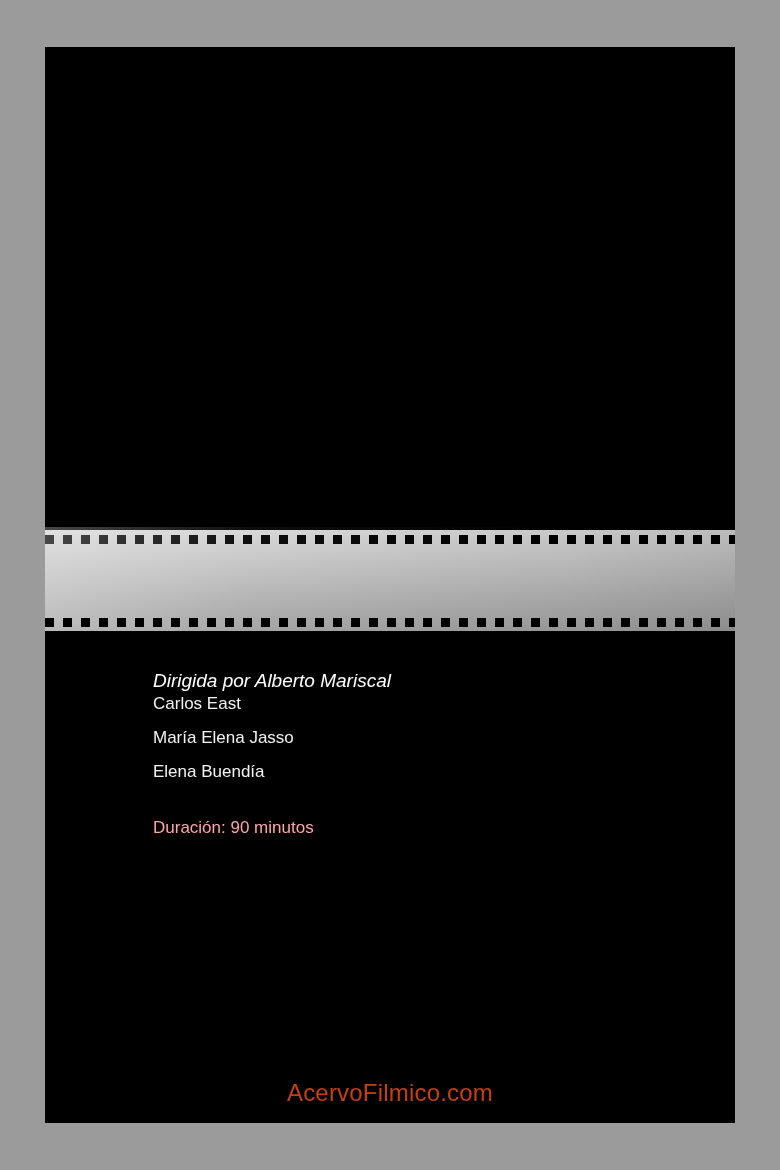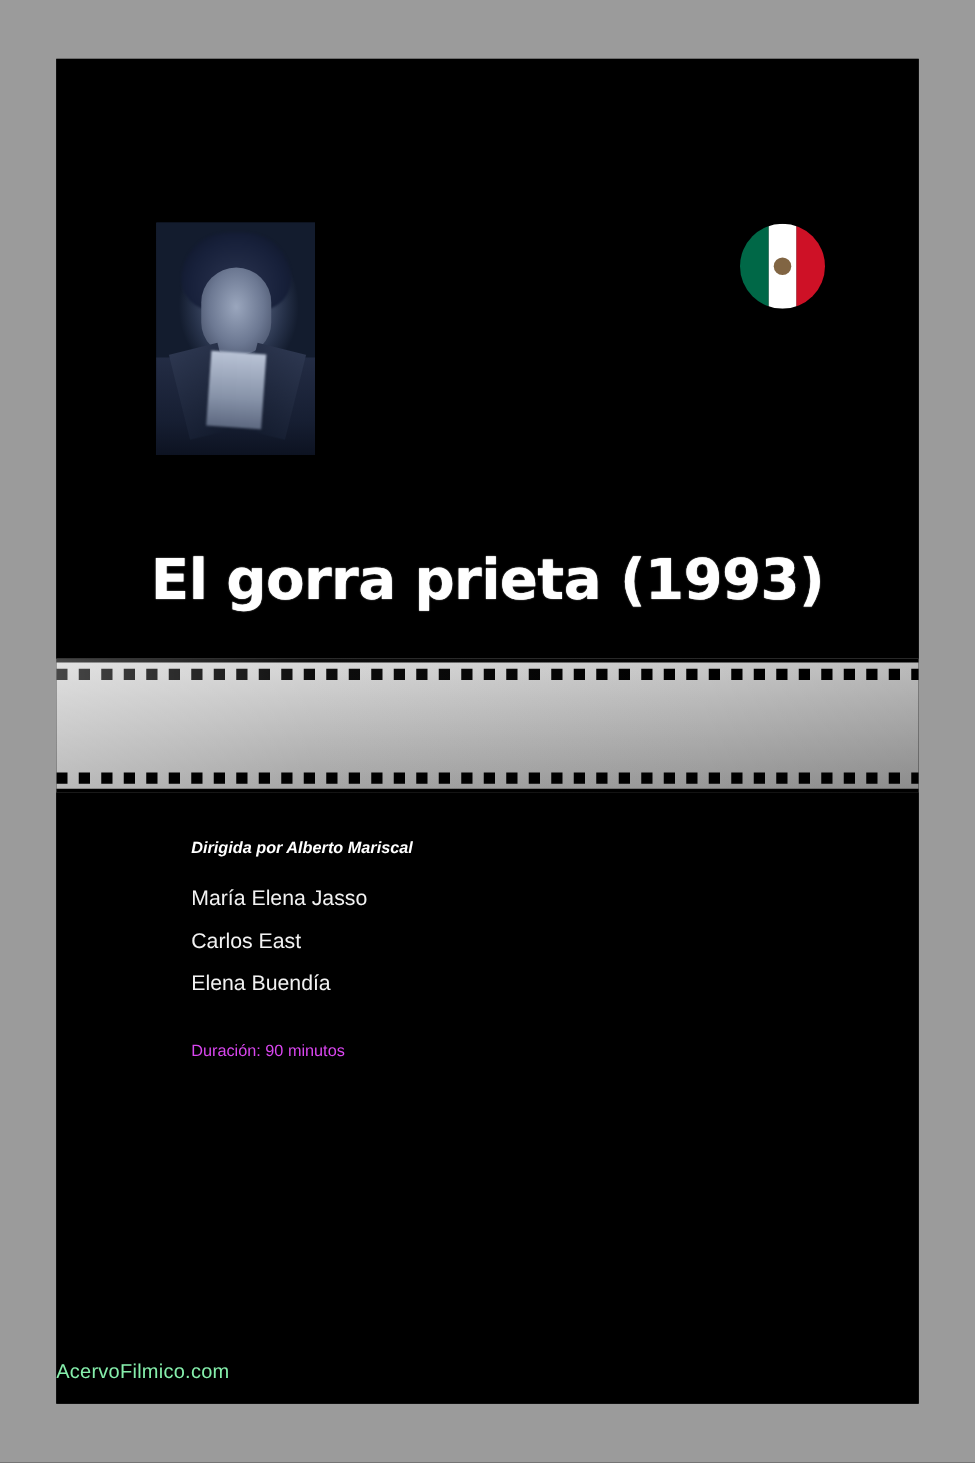--- a/index.html
+++ b/index.html
@@ -209,75 +209,54 @@
     background: #000;
     color: #ffffff;
   }
   .credits-inner {
     position: absolute;
     left: 108px;
     top: 36px;
     width: 520px;
   }
   .director {
-    font-size: 13px;
-    font-weight: bold;
+    font-size: 19px;
+    font-weight: normal;
     font-style: italic;
-    margin-bottom: 24px;
+    margin-bottom: 2px;
     color: #ffffff;
   }
   .credit-line {
     font-size: 17px;
     margin-bottom: 14px;
     color: #f2f2f2;
     font-weight: normal;
   }
   .duration {
-    font-size: 13px;
+    font-size: 17px;
     margin-top: 36px;
-    color: #d946ef;
+    color: #fca5a5;
   }
 
   .watermark {
     position: absolute;
     left: 0;
     bottom: 16px;
     width: 690px;
-    color: #86efac;
-    font-size: 16px;
+    text-align: center;
+    color: #c2410c;
+    font-size: 24px;
     letter-spacing: 0.2px;
   }
 </style>
 </head>
 <body>
 
 <div class="poster-frame">
 
-  <div class="top-area">
-
-    <div class="portrait">
-      <div class="portrait-inner"></div>
-      <div class="portrait-coat"></div>
-      <div class="portrait-hair"></div>
-      <div class="portrait-face"></div>
-      <div class="portrait-collar-l"></div>
-      <div class="portrait-collar-r"></div>
-      <div class="portrait-scarf"></div>
-    </div>
-
-    <div class="flag-badge">
-      <div class="flag-green"></div>
-      <div class="flag-white">
-        <div class="flag-emblem"></div>
-      </div>
-      <div class="flag-red"></div>
-    </div>
-
-    <div class="movie-title">El gorra prieta (1993)</div>
-  </div>
 
   <div class="film-strip">
     <div class="strip-edge-top"></div>
     <div class="perf-row top" id="perf-top">
         <div class="perf"></div>
         <div class="perf"></div>
         <div class="perf"></div>
         <div class="perf"></div>
         <div class="perf"></div>
         <div class="perf"></div>
@@ -356,21 +335,21 @@
         <div class="perf"></div>
         <div class="perf"></div>
         <div class="perf"></div>
       </div>
     <div class="strip-edge-bottom"></div>
   </div>
 
   <div class="credits">
     <div class="credits-inner">
       <div class="director">Dirigida por Alberto Mariscal</div>
+      <div class="credit-line">Carlos East</div>
       <div class="credit-line">María Elena Jasso</div>
-      <div class="credit-line">Carlos East</div>
       <div class="credit-line">Elena Buendía</div>
       <div class="duration">Duración: 90 minutos</div>
     </div>
     <div class="watermark">AcervoFilmico.com</div>
   </div>
 
 </div>
 
 </body></html>

